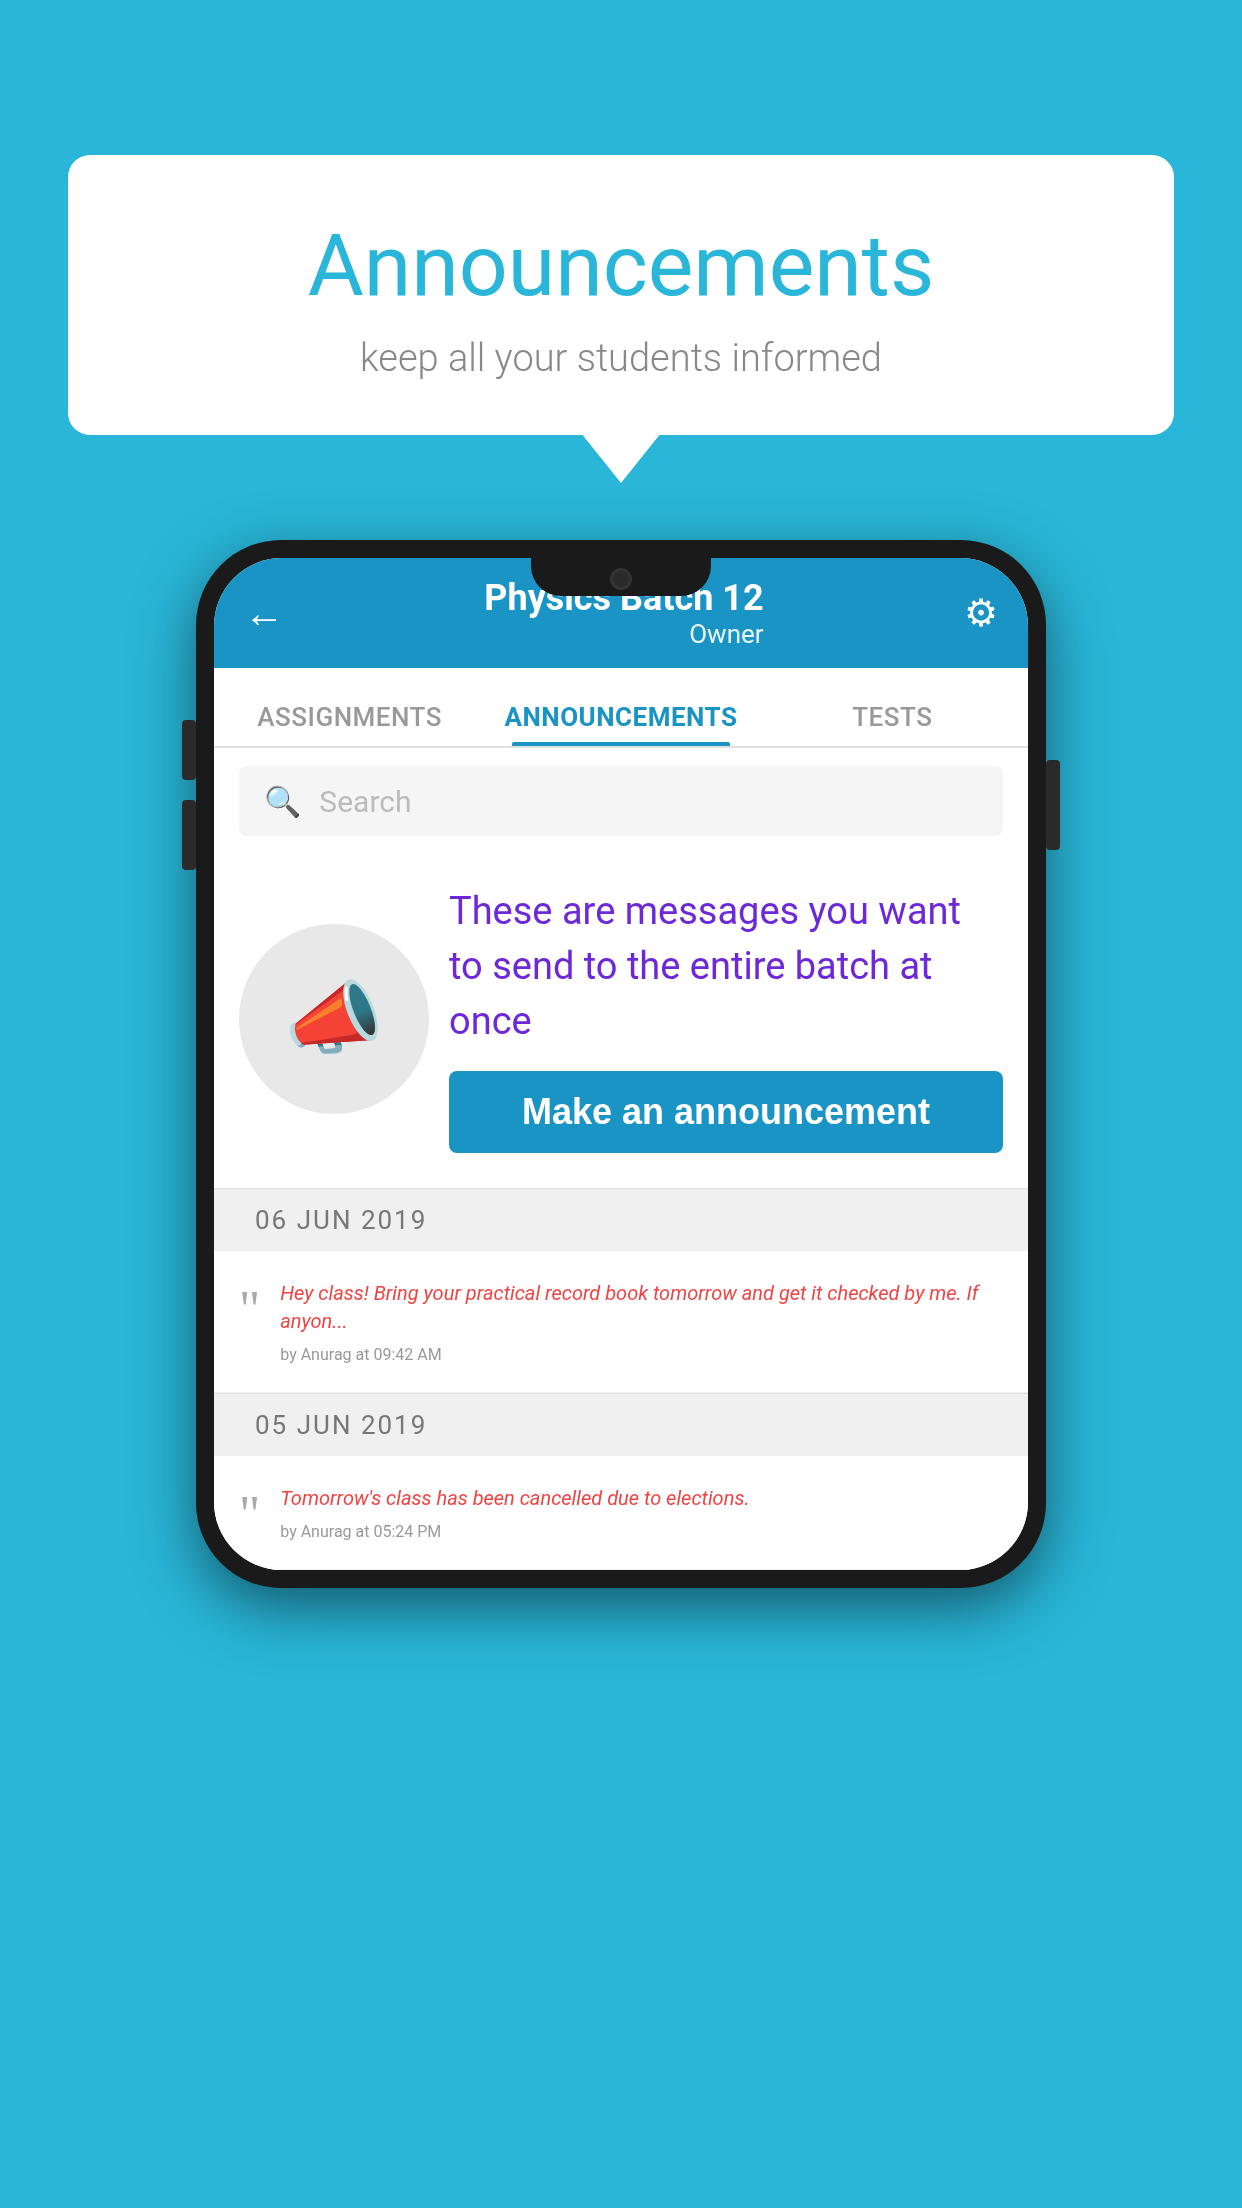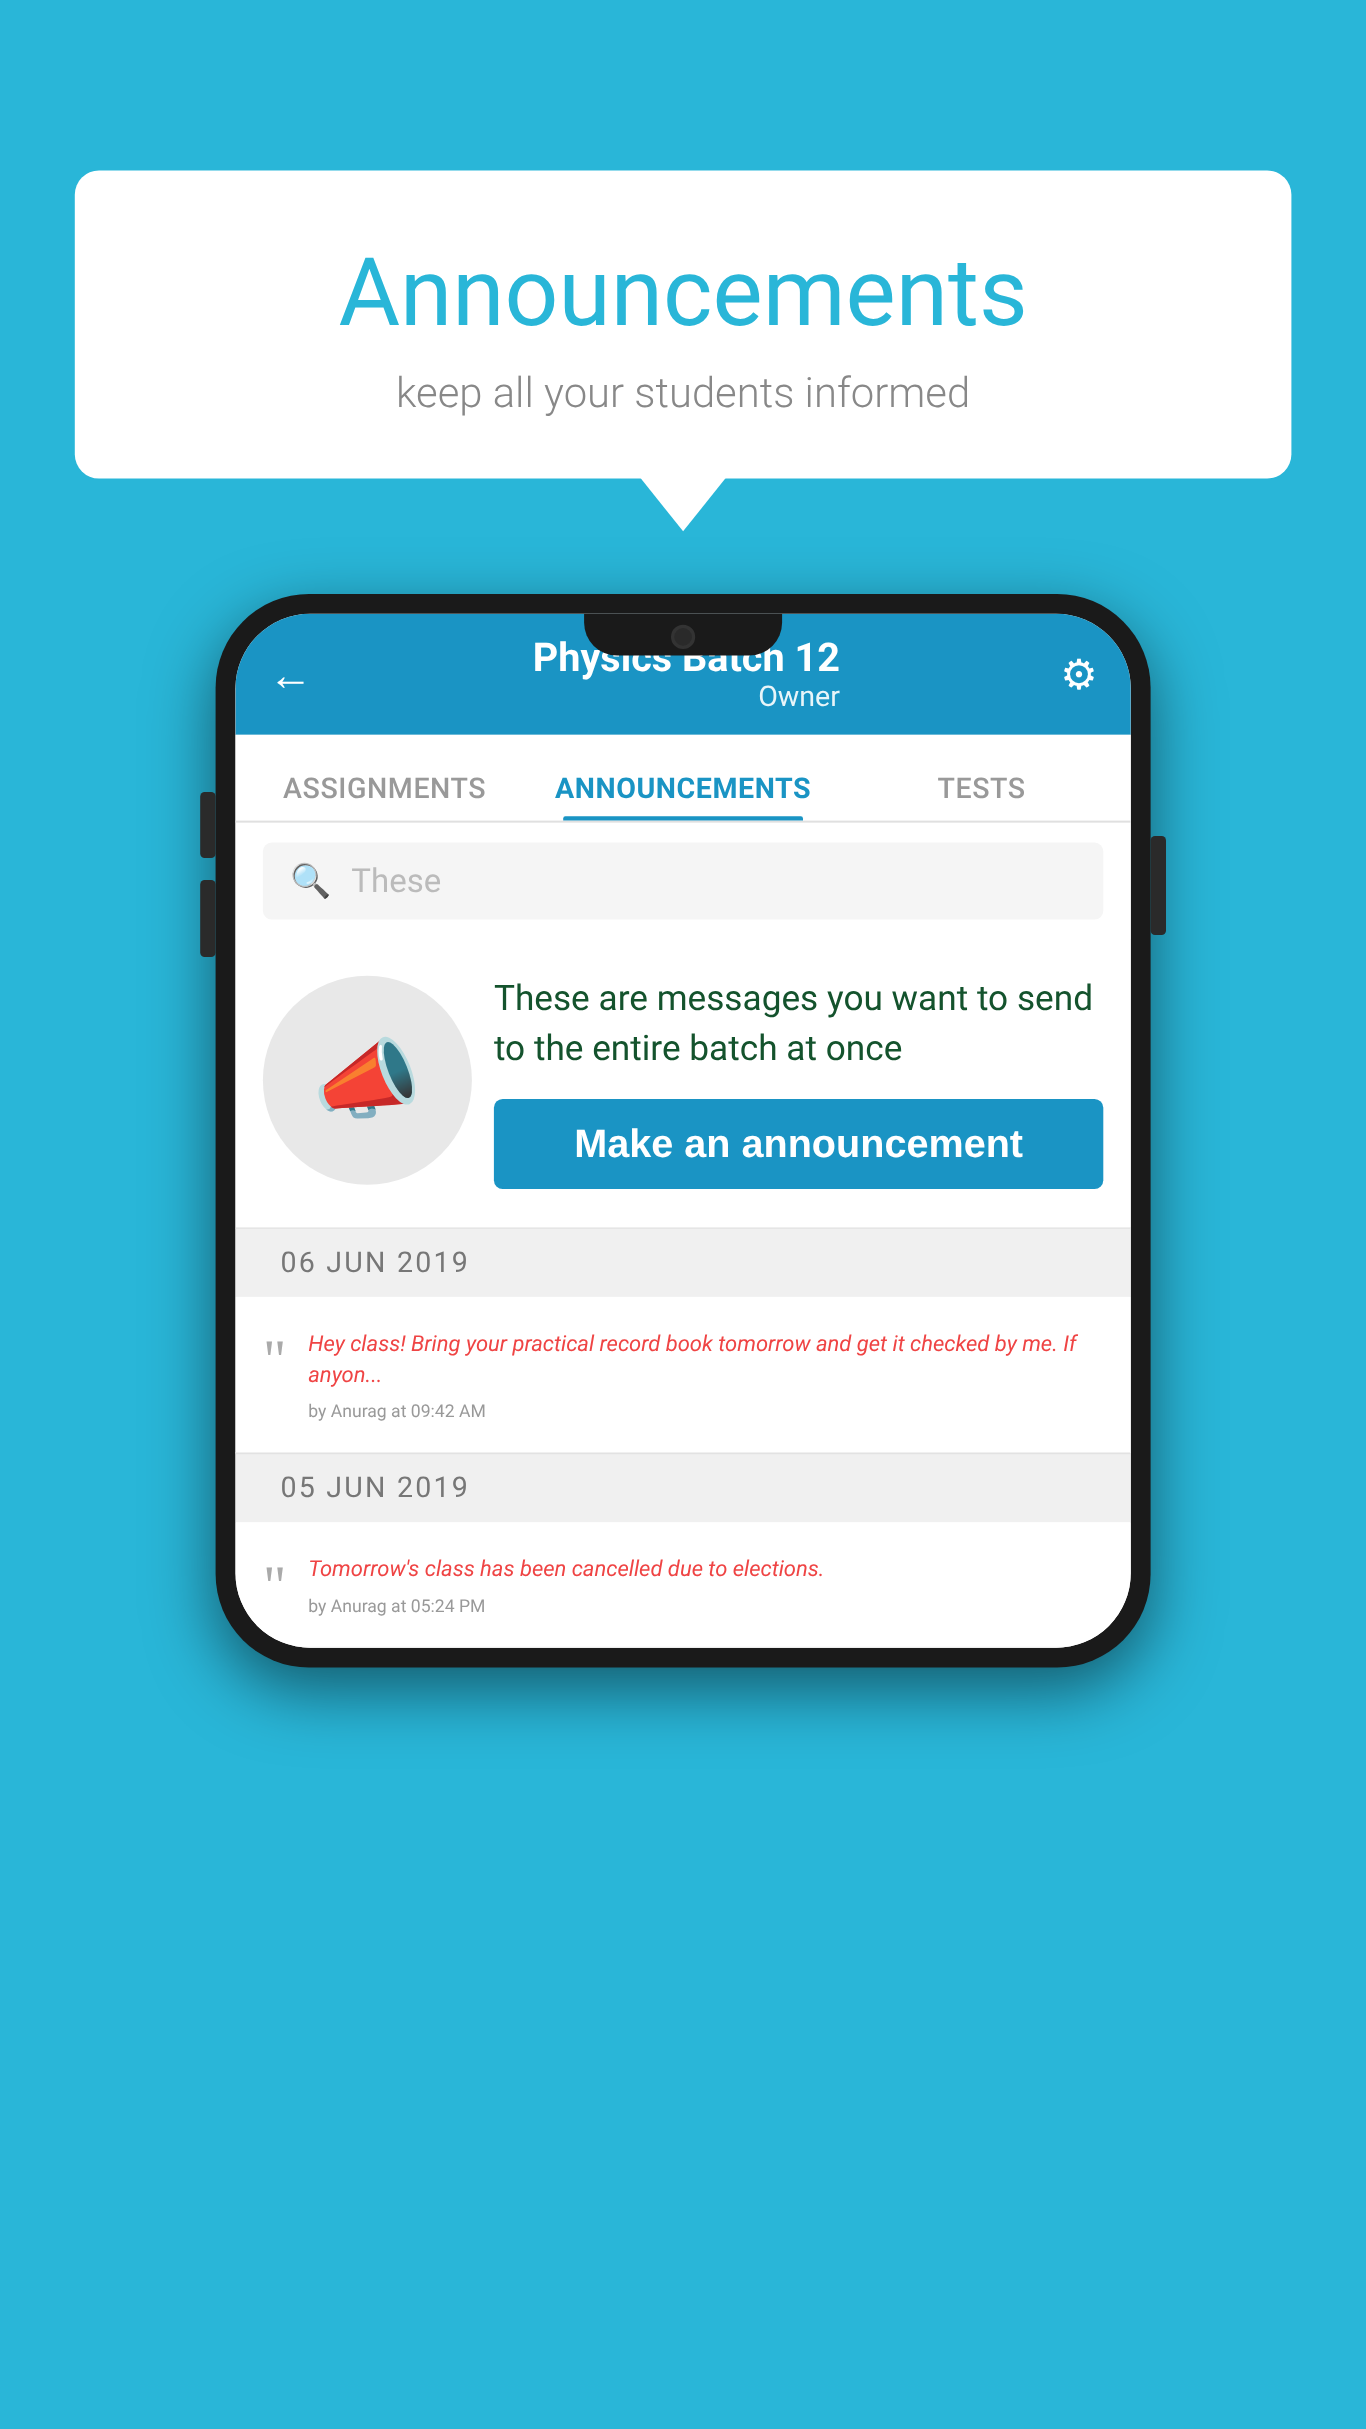--- a/index.html
+++ b/index.html
@@ -228,22 +228,22 @@
       flex-shrink: 0;
     }
     .megaphone-icon {
       font-size: 80px;
       color: #607d8b;
     }
     .promo-right {
       flex: 1;
     }
     .promo-text {
-      color: #14532d;
-      font-size: 32px;
+      color: #6d28d9;
+      font-size: 38px;
       line-height: 1.45;
       margin-bottom: 22px;
     }
     .make-announcement-btn {
       background: #1a94c4;
       color: white;
       border: none;
       border-radius: 8px;
       padding: 20px 46px;
       font-size: 36px;
@@ -354,21 +354,21 @@
 
       <div class="tabs-bar">
         <div class="tab-item">ASSIGNMENTS</div>
         <div class="tab-item active">ANNOUNCEMENTS</div>
         <div class="tab-item">TESTS</div>
       </div>
 
       <div class="search-container">
         <div class="search-bar">
           <span class="search-icon-svg">🔍</span>
-          <span class="search-placeholder">These</span>
+          <span class="search-placeholder">Search</span>
         </div>
       </div>
 
       <div class="announcement-promo">
         <div class="promo-icon-circle">
           <span class="megaphone-icon">📣</span>
         </div>
         <div class="promo-right">
           <div class="promo-text">These are messages you want to send to the entire batch at once</div>
           <button class="make-announcement-btn">Make an announcement</button>

